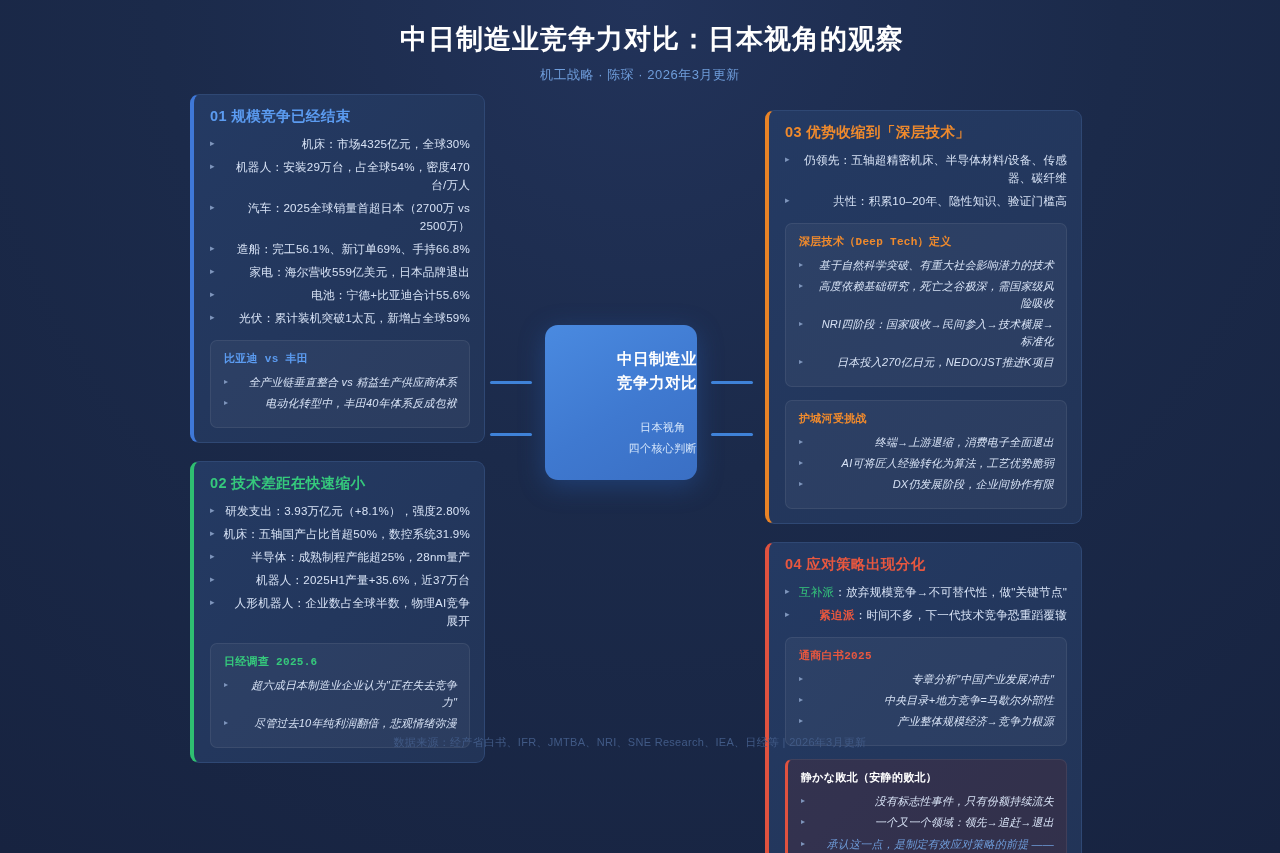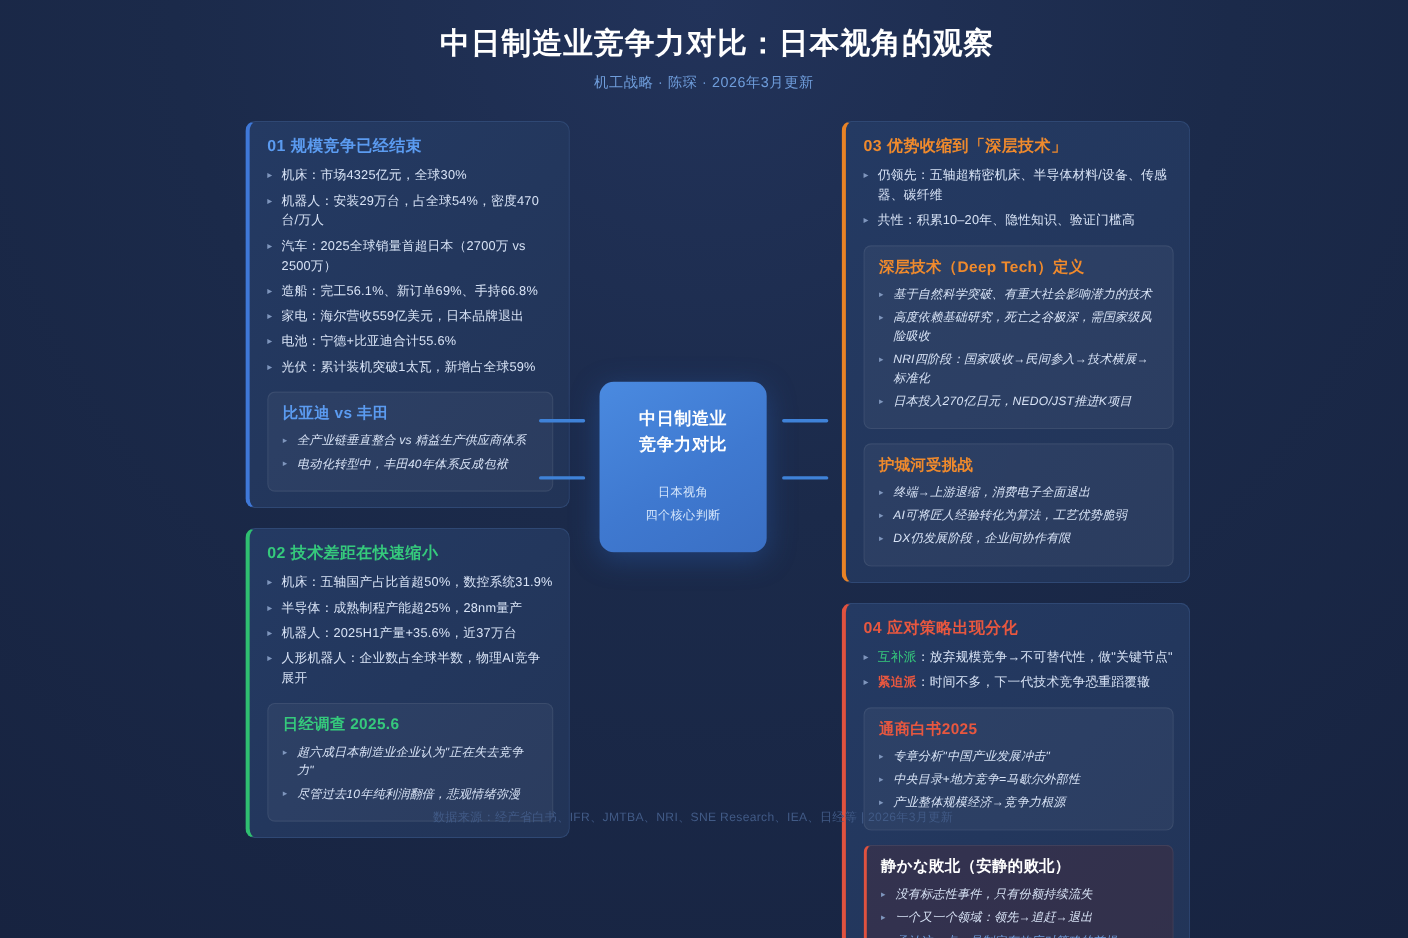--- a/index.html
+++ b/index.html
@@ -19,21 +19,21 @@
   
   .header{position:absolute;top:22px;left:0;width:1280px;text-align:center;}
   .title{
     font-size:27px;font-weight:bold;color:#ffffff;letter-spacing:1px;
     margin:0;line-height:1.3;padding-left:24px;
   }
   .subtitle{
     margin-top:9px;font-size:13px;color:#6f9ddb;letter-spacing:.5px;
   }
   
-  .col-left{position:absolute;left:190px;top:110px;width:295px;margin-left:33px;}
+  .col-left{position:absolute;left:190px;top:94px;width:295px;}
   .col-right{position:absolute;left:765px;top:110px;width:317px;}
 
   .card{
     border-radius:9px;
     padding:12px 14px 14px 16px;
     box-sizing:border-box;
     position:relative;
     overflow:hidden;
   }
   .card.blue{
@@ -59,21 +59,21 @@
   .card + .card{margin-top:18px;}
 
   .card-title{
     font-size:14.5px;font-weight:bold;margin:0 0 9px 0;letter-spacing:.4px;
   }
   .t-blue{color:#5b9bf0;}
   .t-green{color:#35c97c;}
   .t-orange{color:#f08a2c;}
   .t-red{color:#e8573f;}
 
-  ul.bul{list-style:none;margin:0;padding:0;}
+  ul.bul{list-style:none;margin:0;padding:0;text-align:right;}
   ul.bul > li{
     position:relative;
     padding-left:13px;
     font-size:11.6px;
     line-height:1.55;
     color:#d7e2f5;
     margin-bottom:5px;
     letter-spacing:.2px;
   }
   ul.bul > li:last-child{margin-bottom:0;}
@@ -88,44 +88,43 @@
     background:rgba(255,255,255,.045);
     border:1px solid rgba(255,255,255,.07);
     border-radius:7px;
     padding:10px 12px 11px 13px;
   }
   .subpanel.bar-red{
     border-left:3px solid #e0523f;
     background:rgba(90,40,48,.30);
   }
   .sub-title{
-    font-size:14px;font-weight:bold;margin:0 0 8px 0;letter-spacing:.3px;
+    font-size:11px;font-weight:bold;margin:0 0 8px 0;letter-spacing:.3px;font-family:Liberation Mono, monospace;
   }
   .s-blue{color:#5b9bf0;}
   .s-green{color:#35c97c;}
   .s-orange{color:#f08a2c;}
   .s-red{color:#e8573f;}
   .s-white{color:#ffffff;}
   .subpanel ul.bul > li{font-size:11px;margin-bottom:4px;font-style:italic;}
   .subpanel ul.bul > li:before{font-size:8px;line-height:2;}
 
   
   .lead-green{color:#35c97c;font-weight:normal;}
   .lead-red{color:#e8573f;font-weight:bold;}
   .quote-line{color:#6f9ddb !important;}
 
   
   .center{
-    position:absolute;left:545px;top:347px;width:152px;height:155px;
+    position:absolute;left:545px;top:325px;width:152px;height:155px;
     border-radius:13px;
     background:linear-gradient(150deg,#4a8ae0 0%,#3f79d0 55%,#3a6fc4 100%);
     box-shadow:0 6px 26px rgba(40,90,170,.45);
-    display:flex;flex-direction:column;align-items:center;justify-content:center;
+    display:flex;flex-direction:column;align-items:flex-end;justify-content:center;
     box-sizing:border-box;
-    font-family:Liberation Mono, monospace;
   }
   .center-title{
     font-size:15.5px;font-weight:bold;color:#ffffff;text-align:center;
     line-height:1.55;letter-spacing:.5px;
   }
   .center-sub{
     margin-top:22px;font-size:11px;color:#d5e6fb;text-align:center;line-height:1.9;
     letter-spacing:.4px;
   }
   
@@ -170,20 +169,21 @@
         <ul class="bul">
           <li>全产业链垂直整合 vs 精益生产供应商体系</li>
           <li>电动化转型中，丰田40年体系反成包袱</li>
         </ul>
       </div>
     </div>
 
     <div class="card green">
       <div class="card-title t-green">02 技术差距在快速缩小</div>
       <ul class="bul">
+        <li>研发支出：3.93万亿元（+8.1%），强度2.80%</li>
         <li>机床：五轴国产占比首超50%，数控系统31.9%</li>
         <li>半导体：成熟制程产能超25%，28nm量产</li>
         <li>机器人：2025H1产量+35.6%，近37万台</li>
         <li>人形机器人：企业数占全球半数，物理AI竞争展开</li>
       </ul>
       <div class="subpanel">
         <div class="sub-title s-green">日经调查 2025.6</div>
         <ul class="bul">
           <li>超六成日本制造业企业认为"正在失去竞争力"</li>
           <li>尽管过去10年纯利润翻倍，悲观情绪弥漫</li>

